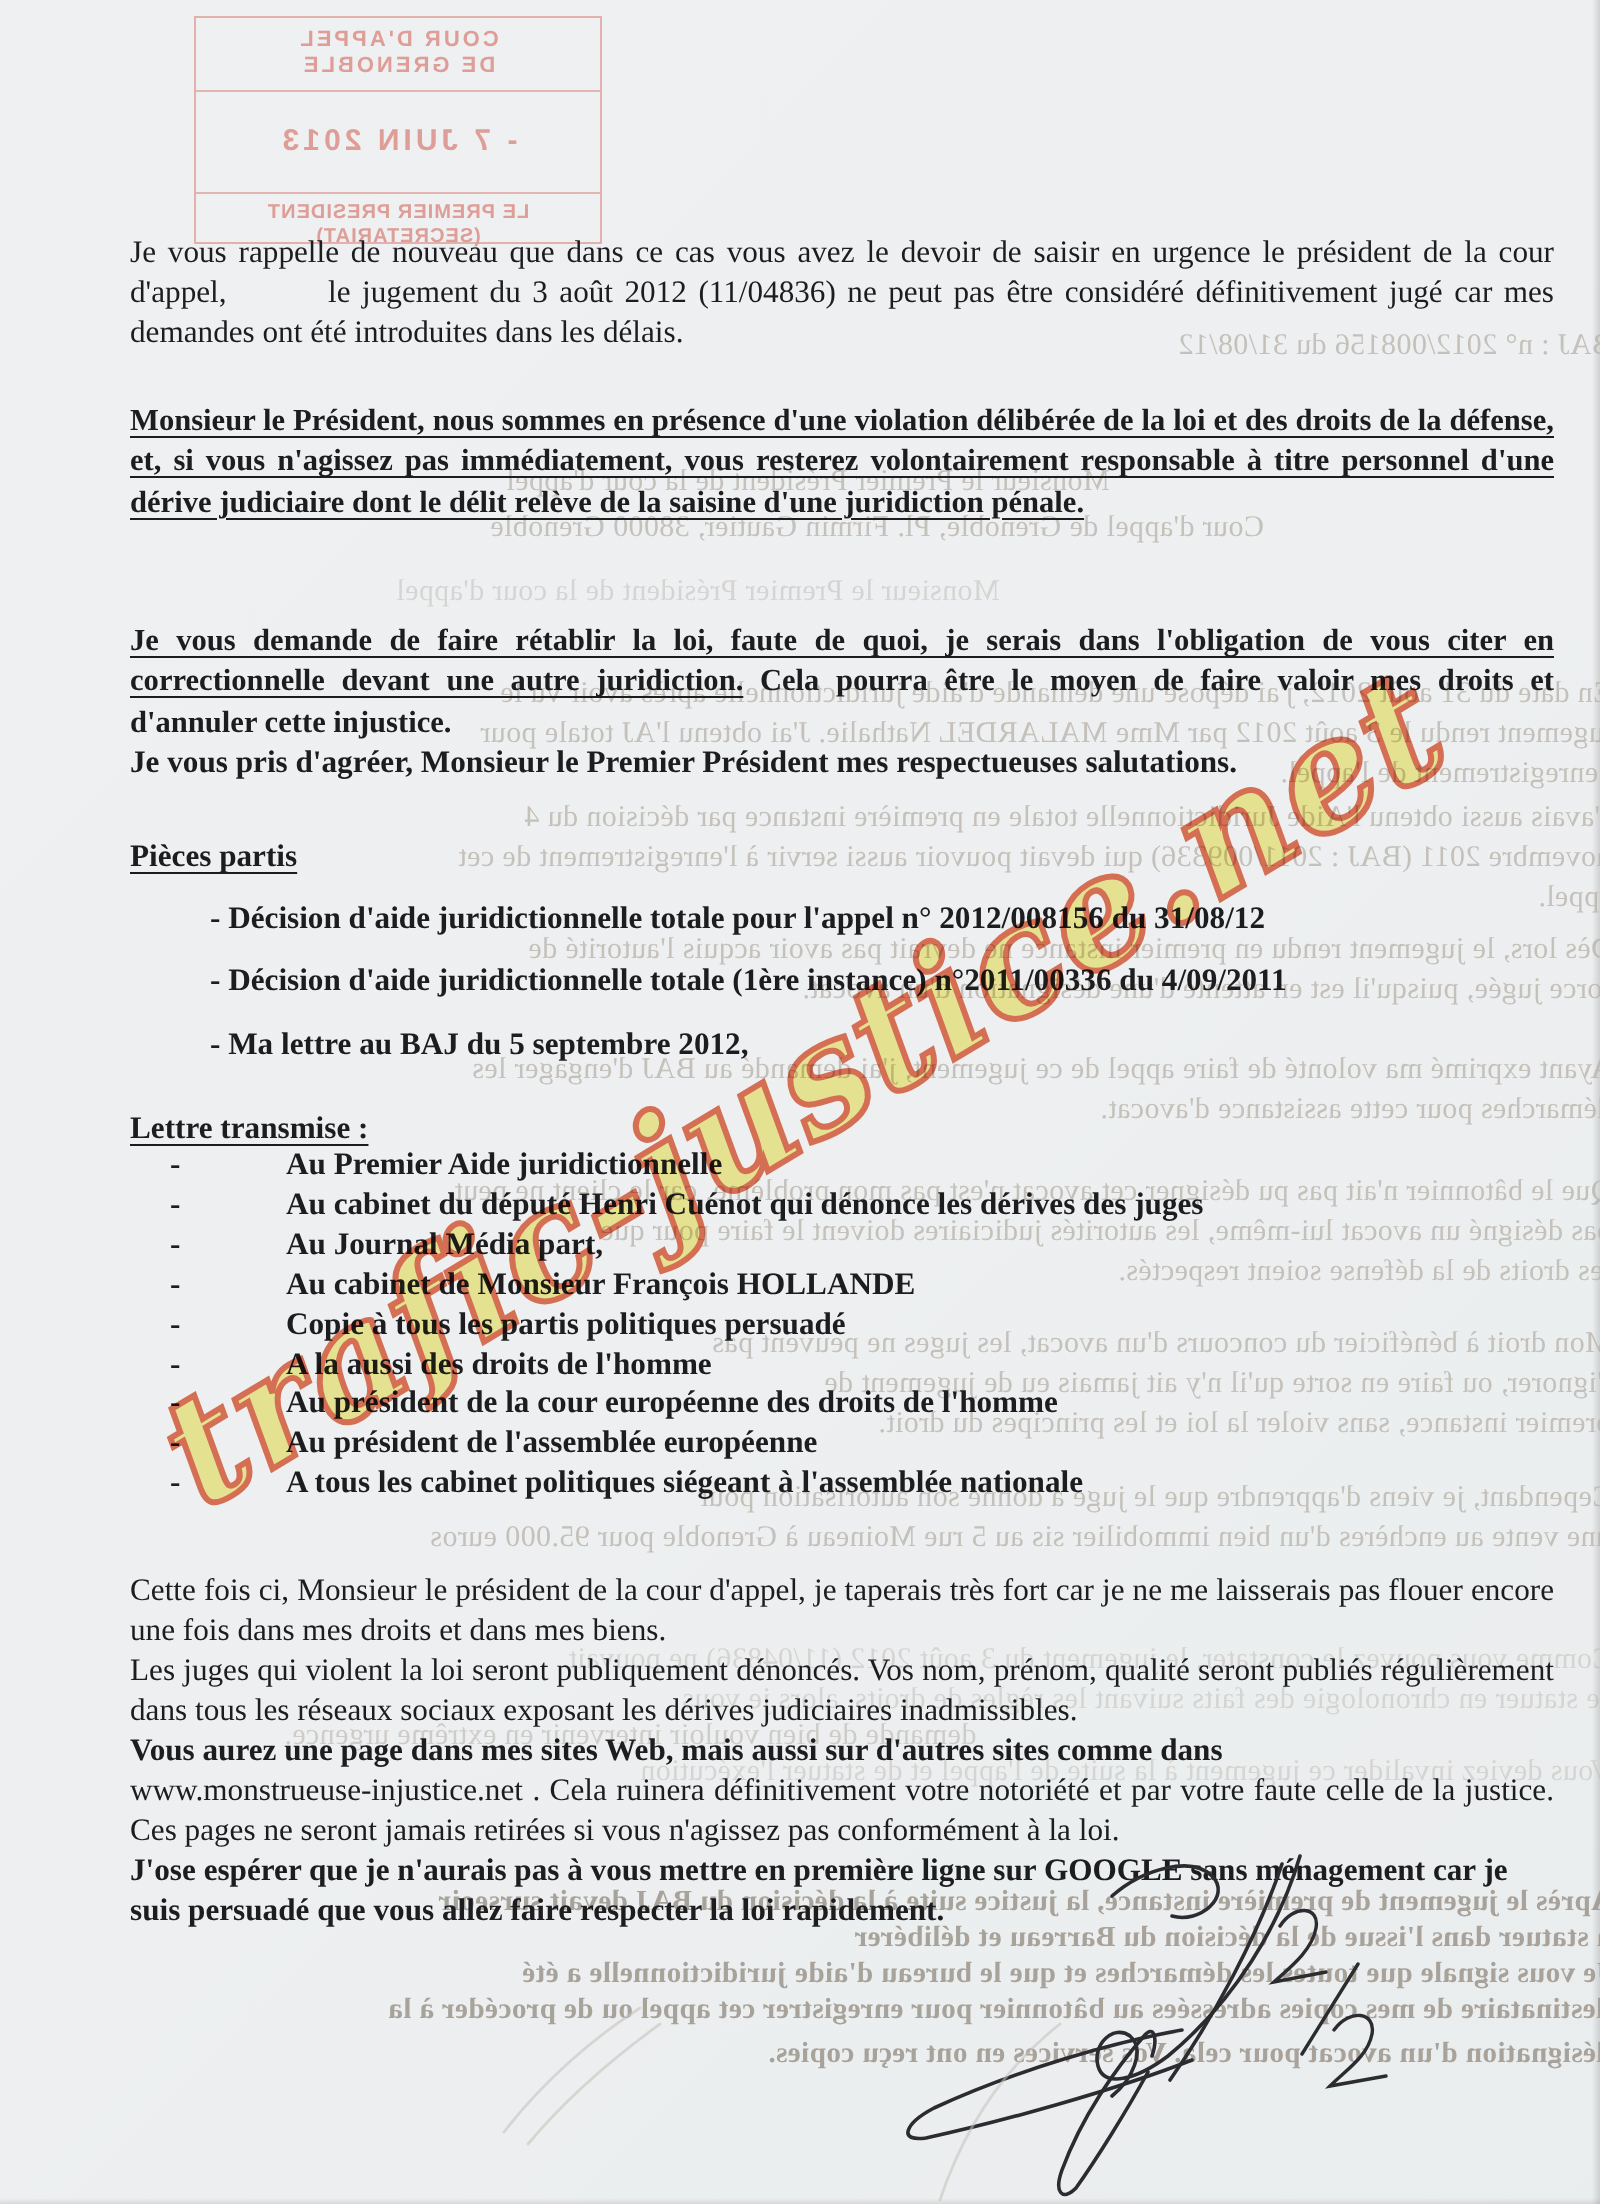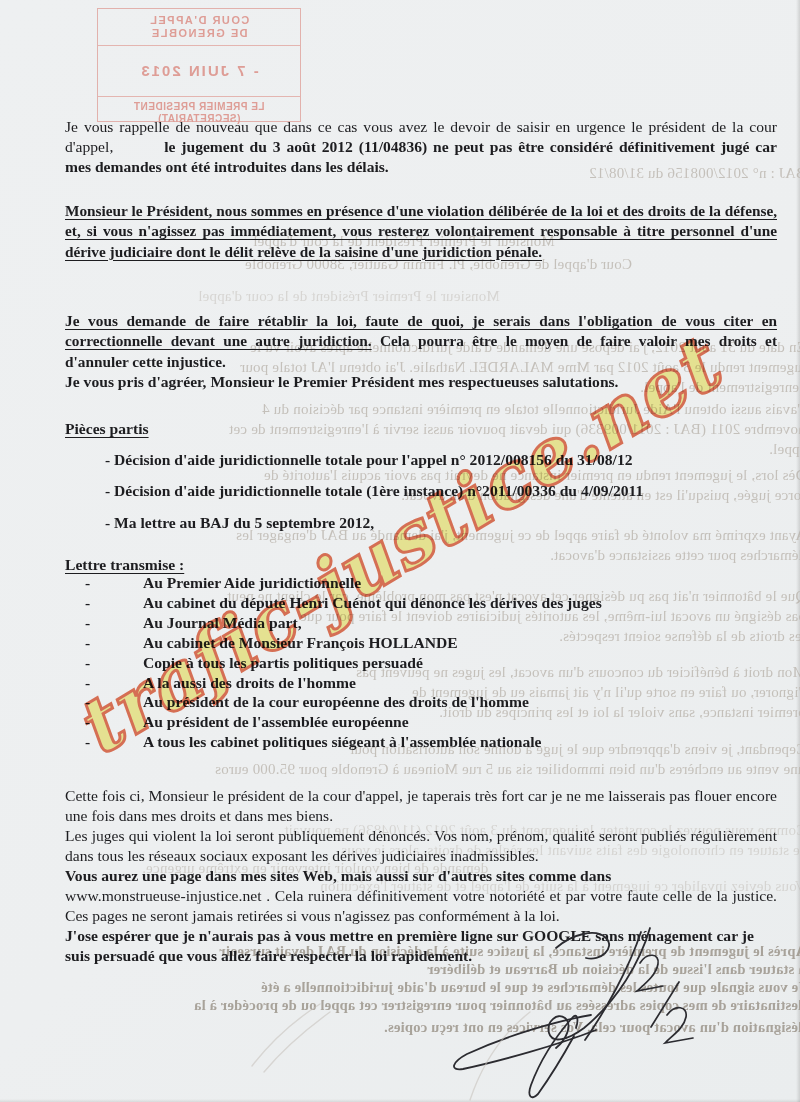--- a/index.html
+++ b/index.html
@@ -35,21 +35,21 @@
     position:absolute;transform:scaleX(-1);white-space:nowrap;
     font-size:15px;color:#b2aba2;opacity:.68;z-index:1;letter-spacing:.2px;
   }
   .bleed.f{opacity:.38;}
   .bleed.f2{opacity:.5;}
   .bleed.d{color:#9d968c;opacity:.85;font-weight:bold;font-size:14.6px;}
 
   
   .txt{position:absolute;left:65px;width:712px;z-index:2;
     font-size:15.6px;line-height:20px;text-align:justify;}
-  .txt b{font-weight:bold;margin-left:45px;}
+  .txt b{font-weight:normal;margin-left:45px;}
   .strongpara{font-weight:bold;font-size:15.3px;line-height:20.3px;}
   .u{text-decoration:underline;text-decoration-thickness:1.4px;text-underline-offset:3px;}
   .heading{font-weight:bold;}
   .left{text-align:left;font-weight:bold;}
 
   .att-item{margin:12px;}
   .att-wrap{padding-left:25px;text-indent:-25px;}
   .trans-item{white-space:nowrap;}
   .tdash{display:inline-block;width:58px;}
 

